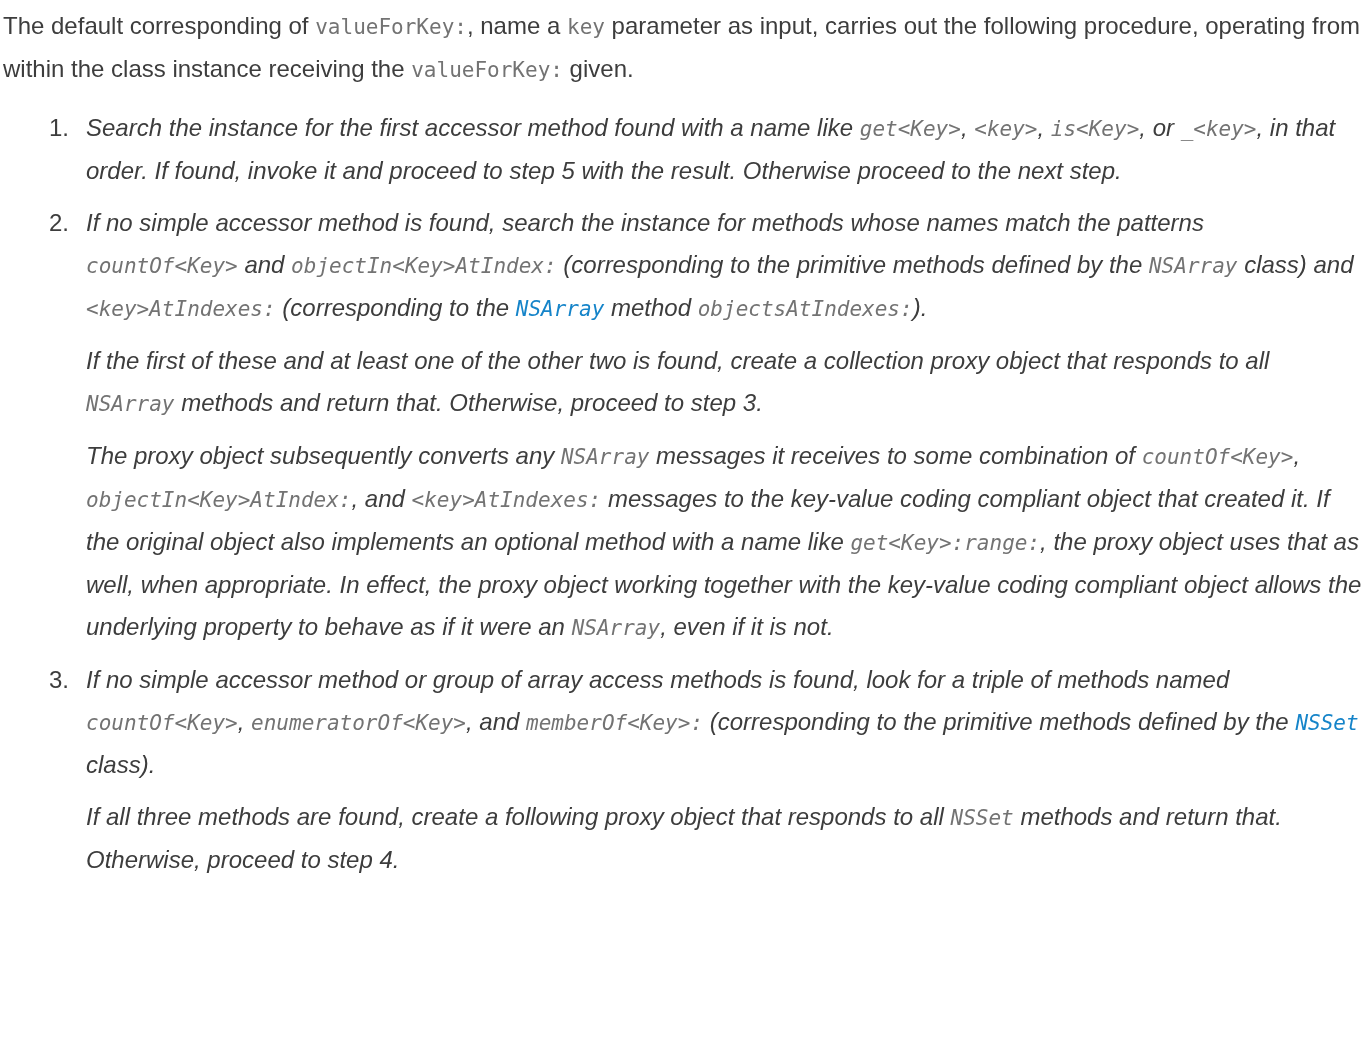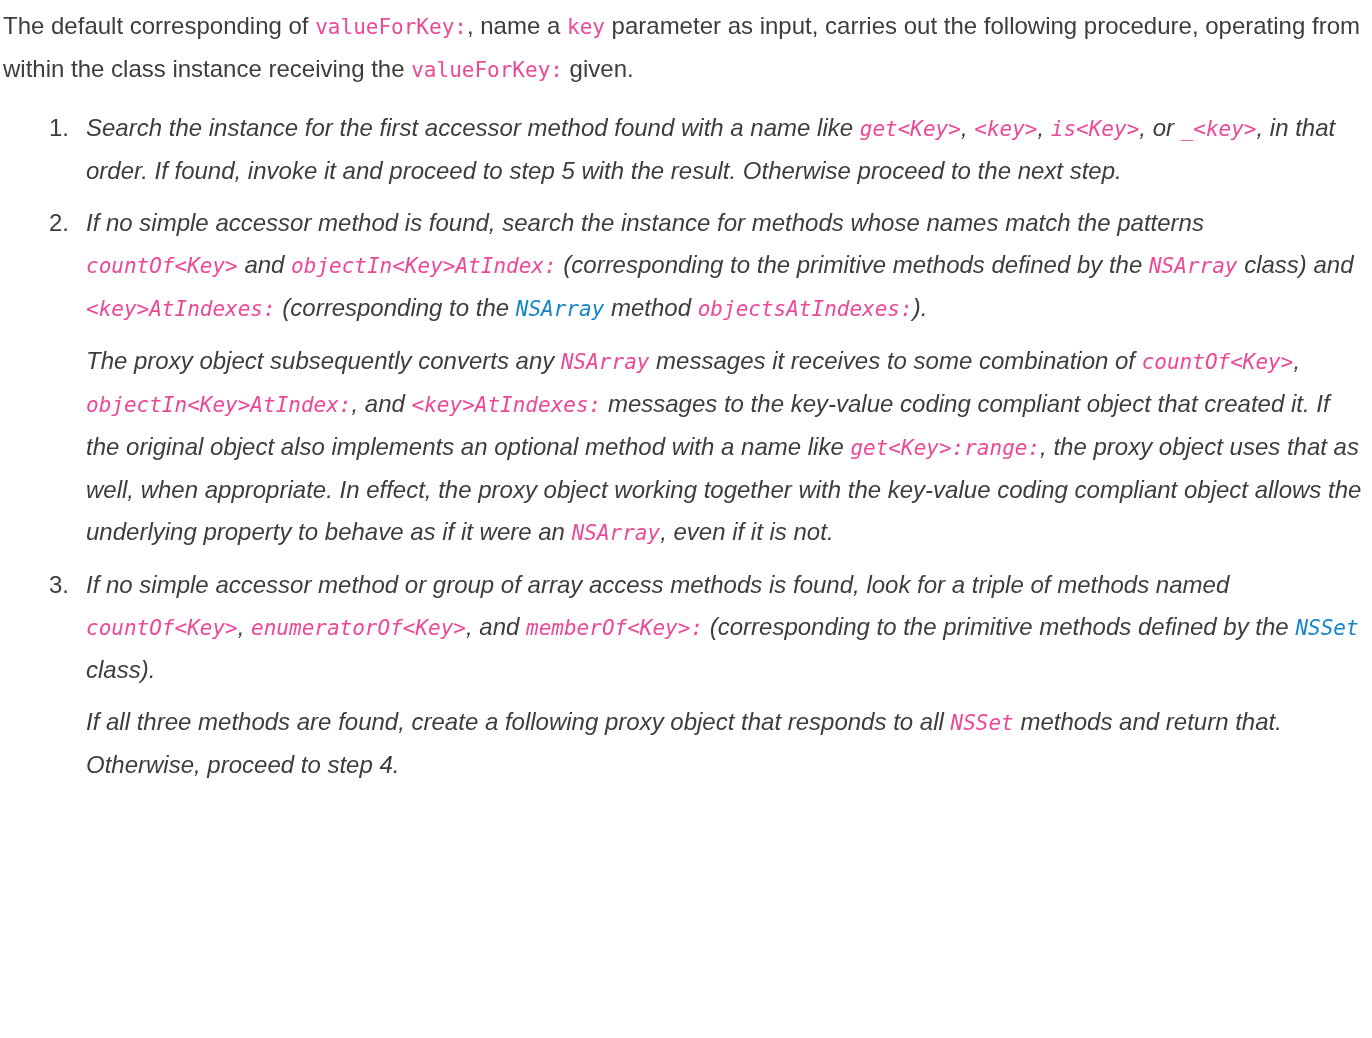--- a/index.html
+++ b/index.html
@@ -43,21 +43,21 @@
     line-height: 42px;
     color: #3d3d3d;
   }
   ol.steps p.para {
     margin: 0 0 10px 4px;
     font-style: italic;
   }
   code.code, a.code-link {
     font-family: "DejaVu Sans Mono", "Liberation Mono", monospace;
     font-size: 21px;
-    color: #ec4899;
+    color: #737373;
   }
   a.code-link {
     color: #1584c9;
     text-decoration: none;
     cursor: pointer;
   }
 </style>
 </head>
 <body>
 
@@ -69,20 +69,21 @@
   <ol class="steps">
 
     <li>
       <span class="marker">1.</span>
       <p class="para"><span>Search the instance for the first accessor method found with a name like </span><code class="code">get&lt;Key&gt;</code><span>, </span><code class="code">&lt;key&gt;</code><span>, </span><code class="code">is&lt;Key&gt;</code><span>, or </span><code class="code">_&lt;key&gt;</code><span>, in that order. If found, invoke it and proceed to step 5 with the result. Otherwise proceed to the next step.</span></p>
     </li>
 
     <li>
       <span class="marker">2.</span>
       <p class="para"><span>If no simple accessor method is found, search the instance for methods whose names match the patterns </span><code class="code">countOf&lt;Key&gt;</code><span> and </span><code class="code">objectIn&lt;Key&gt;AtIndex:</code><span> (corresponding to the primitive methods defined by the </span><code class="code">NSArray</code><span> class) and </span><code class="code">&lt;key&gt;AtIndexes:</code><span> (corresponding to the </span><a class="code-link" href="#">NSArray</a><span> method </span><code class="code">objectsAtIndexes:</code><span>).</span></p>
+      <p class="para"><span>If the first of these and at least one of the other two is found, create a collection proxy object that responds to all </span><code class="code">NSArray</code><span> methods and return that. Otherwise, proceed to step 3.</span></p>
       <p class="para"><span>The proxy object subsequently converts any </span><code class="code">NSArray</code><span> messages it receives to some combination of </span><code class="code">countOf&lt;Key&gt;</code><span>, </span><code class="code">objectIn&lt;Key&gt;AtIndex:</code><span>, and </span><code class="code">&lt;key&gt;AtIndexes:</code><span> messages to the key-value coding compliant object that created it. If the original object also implements an optional method with a name like </span><code class="code">get&lt;Key&gt;:range:</code><span>, the proxy object uses that as well, when appropriate. In effect, the proxy object working together with the key-value coding compliant object allows the underlying property to behave as if it were an </span><code class="code">NSArray</code><span>, even if it is not.</span></p>
     </li>
 
     <li>
       <span class="marker">3.</span>
       <p class="para"><span>If no simple accessor method or group of array access methods is found, look for a triple of methods named </span><code class="code">countOf&lt;Key&gt;</code><span>, </span><code class="code">enumeratorOf&lt;Key&gt;</code><span>, and </span><code class="code">memberOf&lt;Key&gt;:</code><span> (corresponding to the primitive methods defined by the </span><a class="code-link" href="#">NSSet</a><span> class).</span></p>
       <p class="para"><span>If all three methods are found, create a following proxy object that responds to all </span><code class="code">NSSet</code><span> methods and return that. Otherwise, proceed to step 4.</span></p>
     </li>
 
   </ol>

